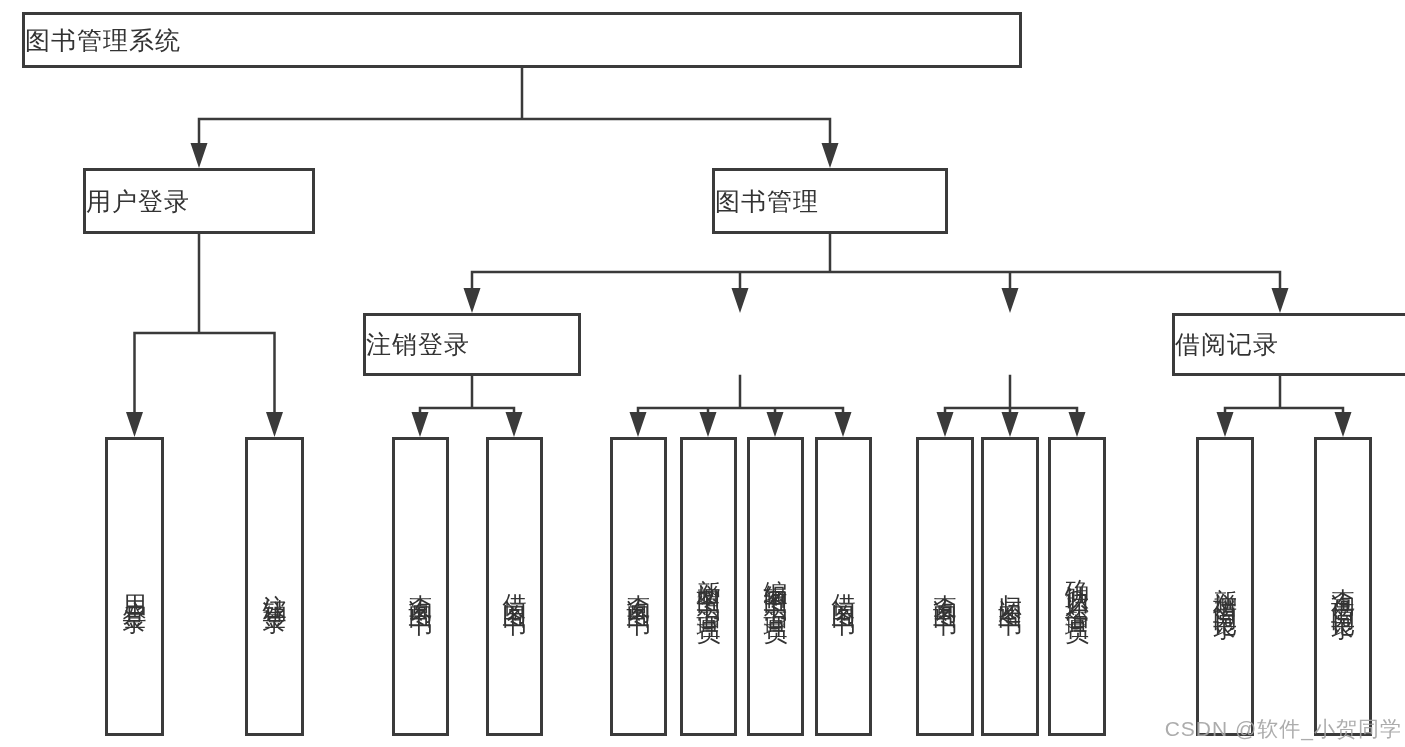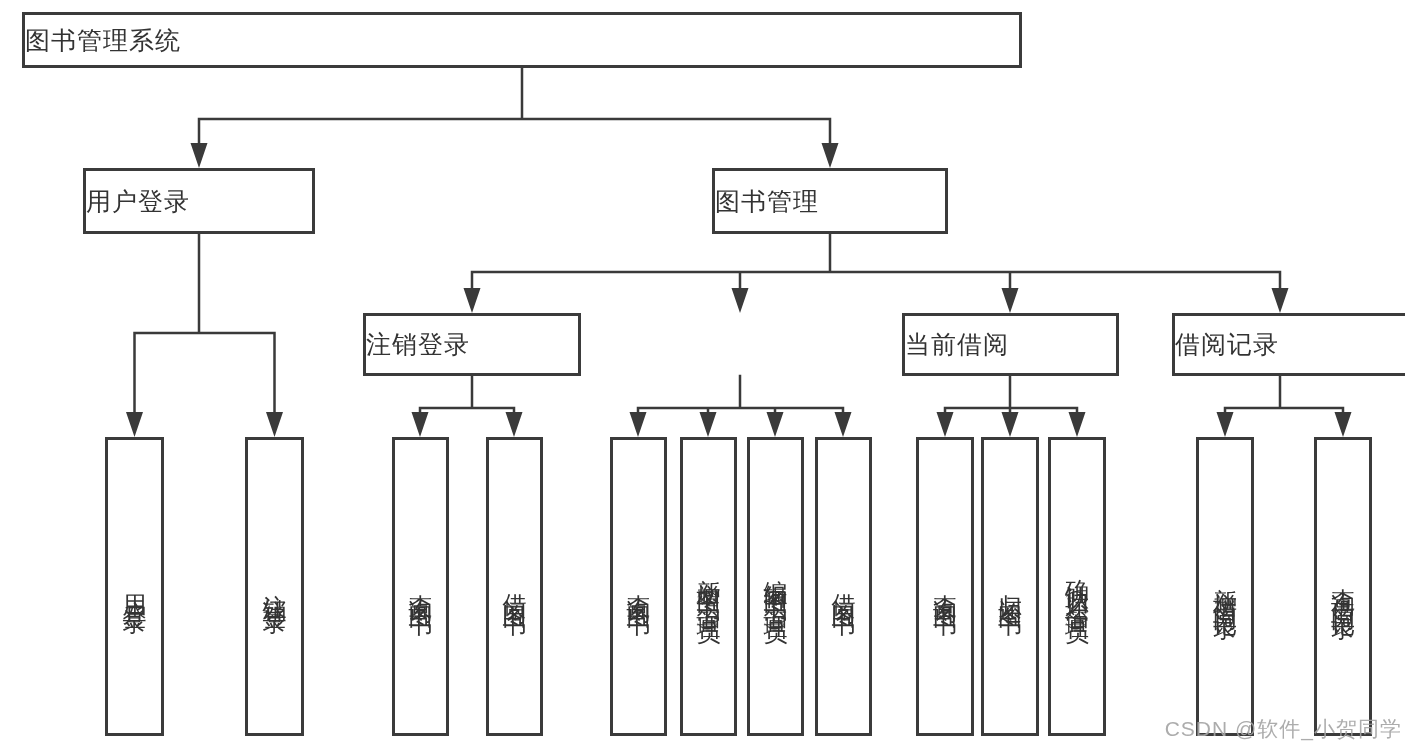--- a/index.html
+++ b/index.html
@@ -90,23 +90,20 @@
   <div class="hbox" style="left:83px;top:168px;width:232px;height:66px">
     <span>用户登录</span>
   </div>
   <div class="hbox" style="left:712px;top:168px;width:236px;height:66px">
     <span>图书管理</span>
   </div>
 
   <div class="hbox" style="left:363px;top:313px;width:218px;height:63px">
     <span>注销登录</span>
   </div>
-  <div class="hbox" style="left:902px;top:313px;width:217px;height:63px">
-    <span>当前借阅</span>
-  </div>
   <div class="hbox" style="left:1172px;top:313px;width:254px;height:63px">
     <span>借阅记录</span>
   </div>
 
   <div class="vbox" style="left:105px;width:59px">
     <span>用户登录</span>
   </div>
   <div class="vbox" style="left:245px;width:59px">
     <span>注销登录</span>
   </div>

